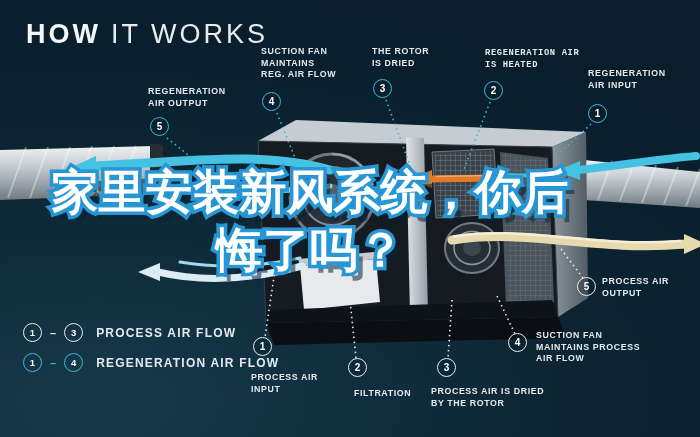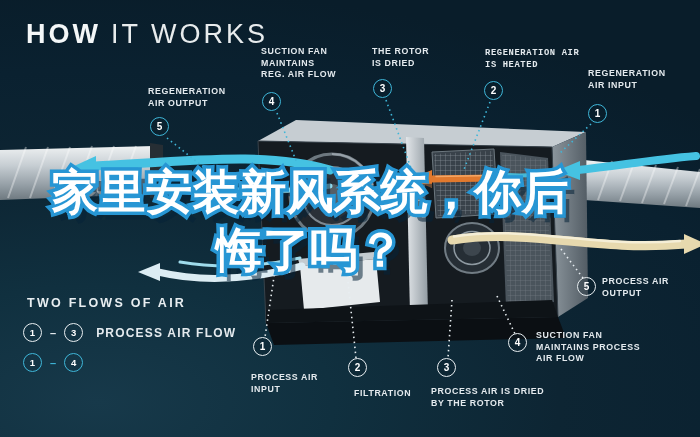--- a/index.html
+++ b/index.html
@@ -220,31 +220,31 @@
 
   <div class="badge white" style="left:508px;top:333px;">4</div>
   <div class="clabel" style="left:536px;top:330px;">SUCTION FAN
 MAINTAINS PROCESS
 AIR FLOW</div>
 
   <div class="badge white" style="left:577px;top:277px;">5</div>
   <div class="clabel" style="left:602px;top:276px;">PROCESS AIR
 OUTPUT</div>
 
-  <div class="legend-title">TWO FLOWS OF AIR</div>
   <div class="lrow white" style="top:323px;">
     <span class="lbadge">1</span>
     <span class="sep">–</span>
     <span class="lbadge">3</span>
     <span class="ltext">PROCESS AIR FLOW</span>
   </div>
   <div class="lrow cyan" style="top:353px;">
     <span class="lbadge">1</span>
     <span class="sep">–</span>
     <span class="lbadge">4</span>
+    <span class="ltext">REGENERATION AIR FLOW</span>
   </div>
 
   <div class="cn">
     <div class="cn-line">
       <span class="cn-stroke">家里安装新风系统，你后</span>
       <span class="cn-fill">家里安装新风系统，你后</span>
     </div>
     <div class="cn-line second">
       <span class="cn-stroke">悔了吗？</span>
       <span class="cn-fill">悔了吗？</span>

